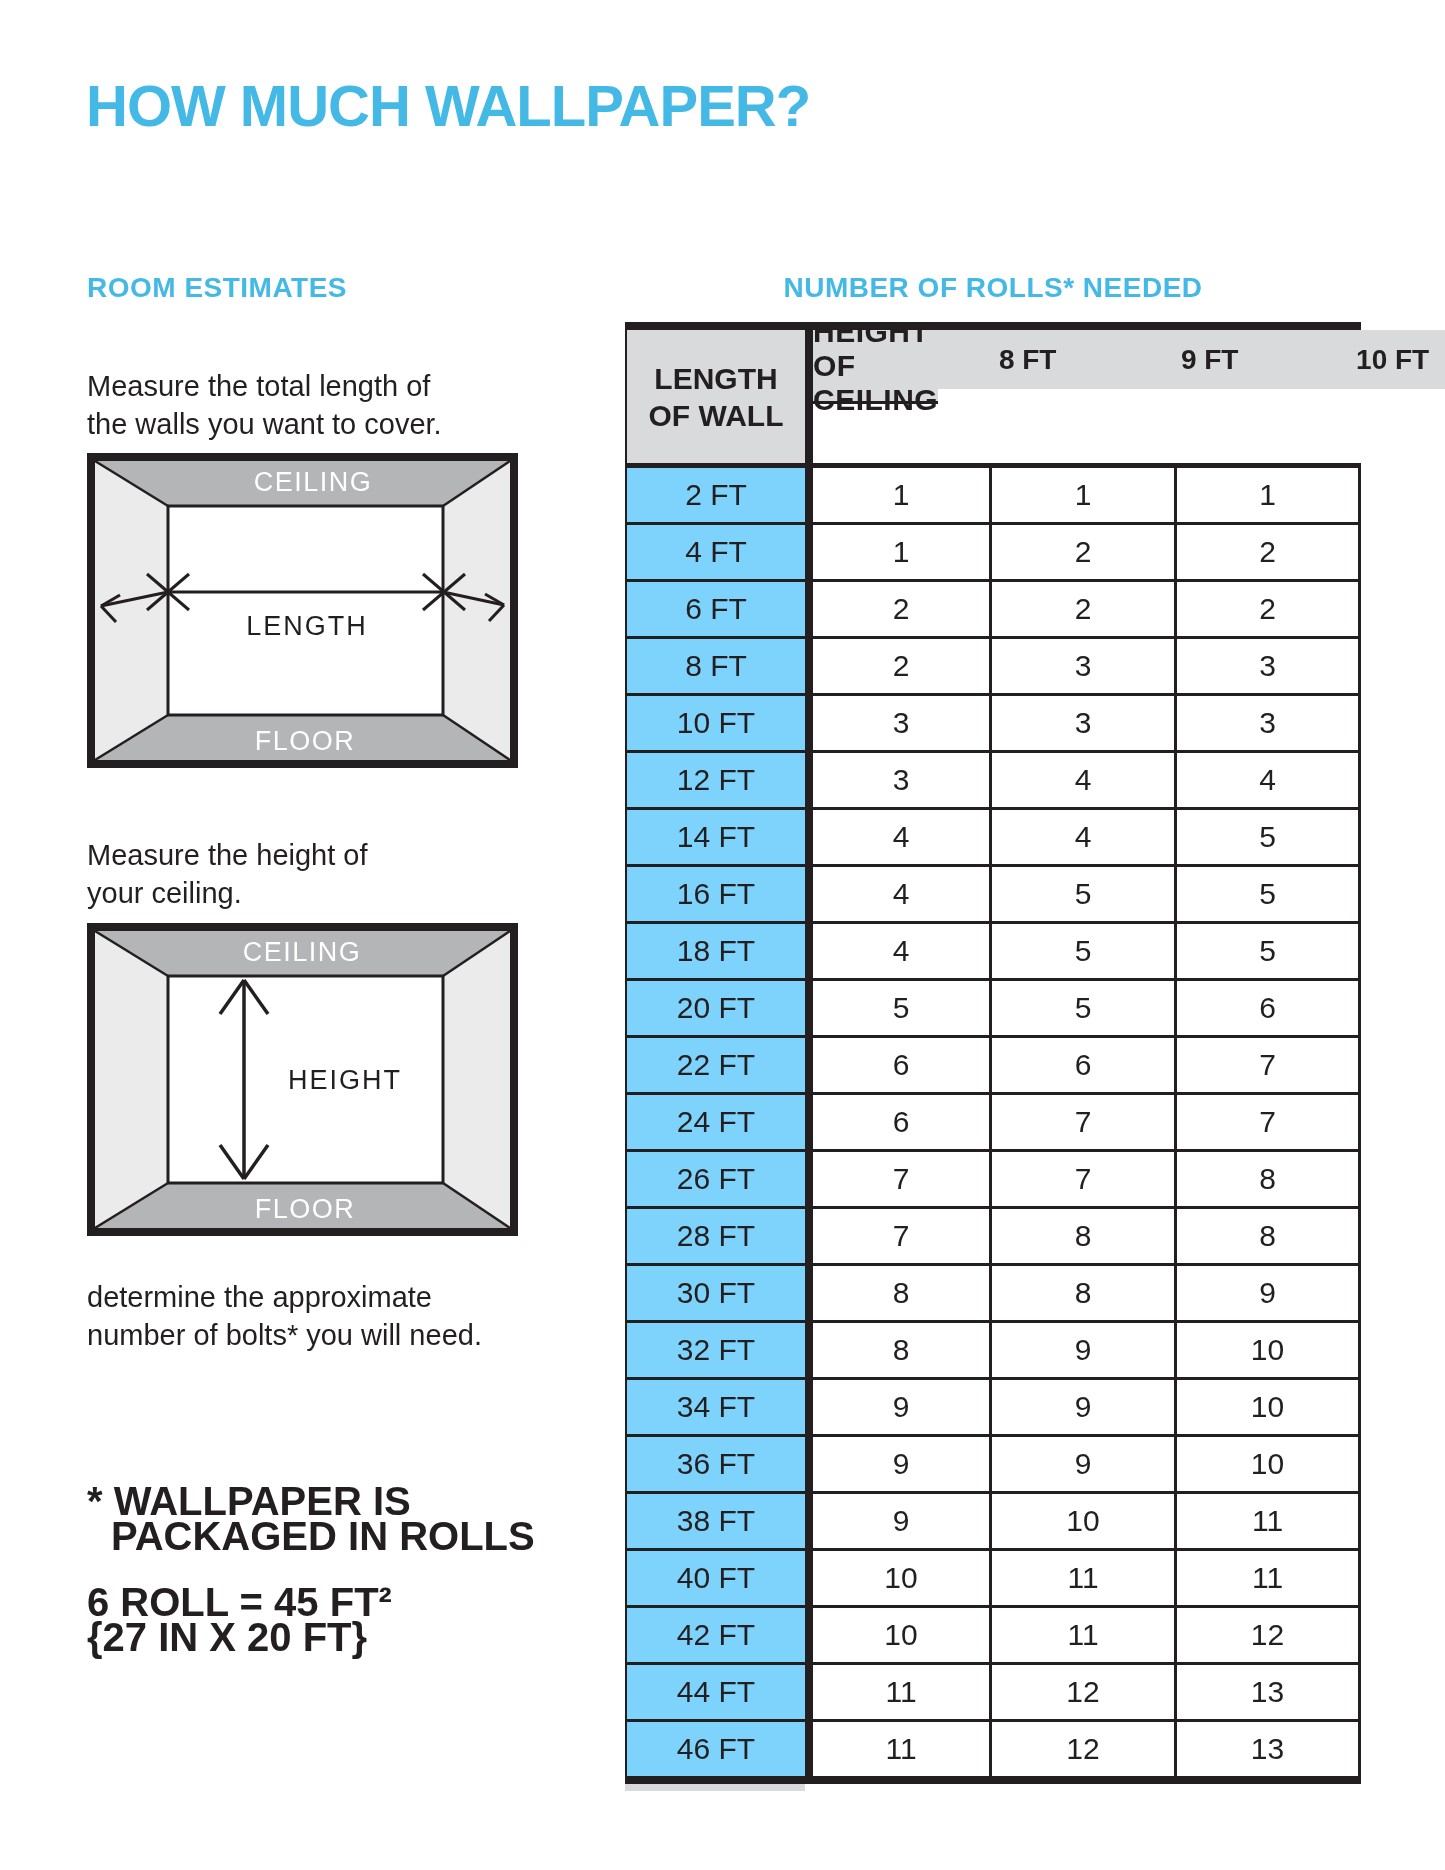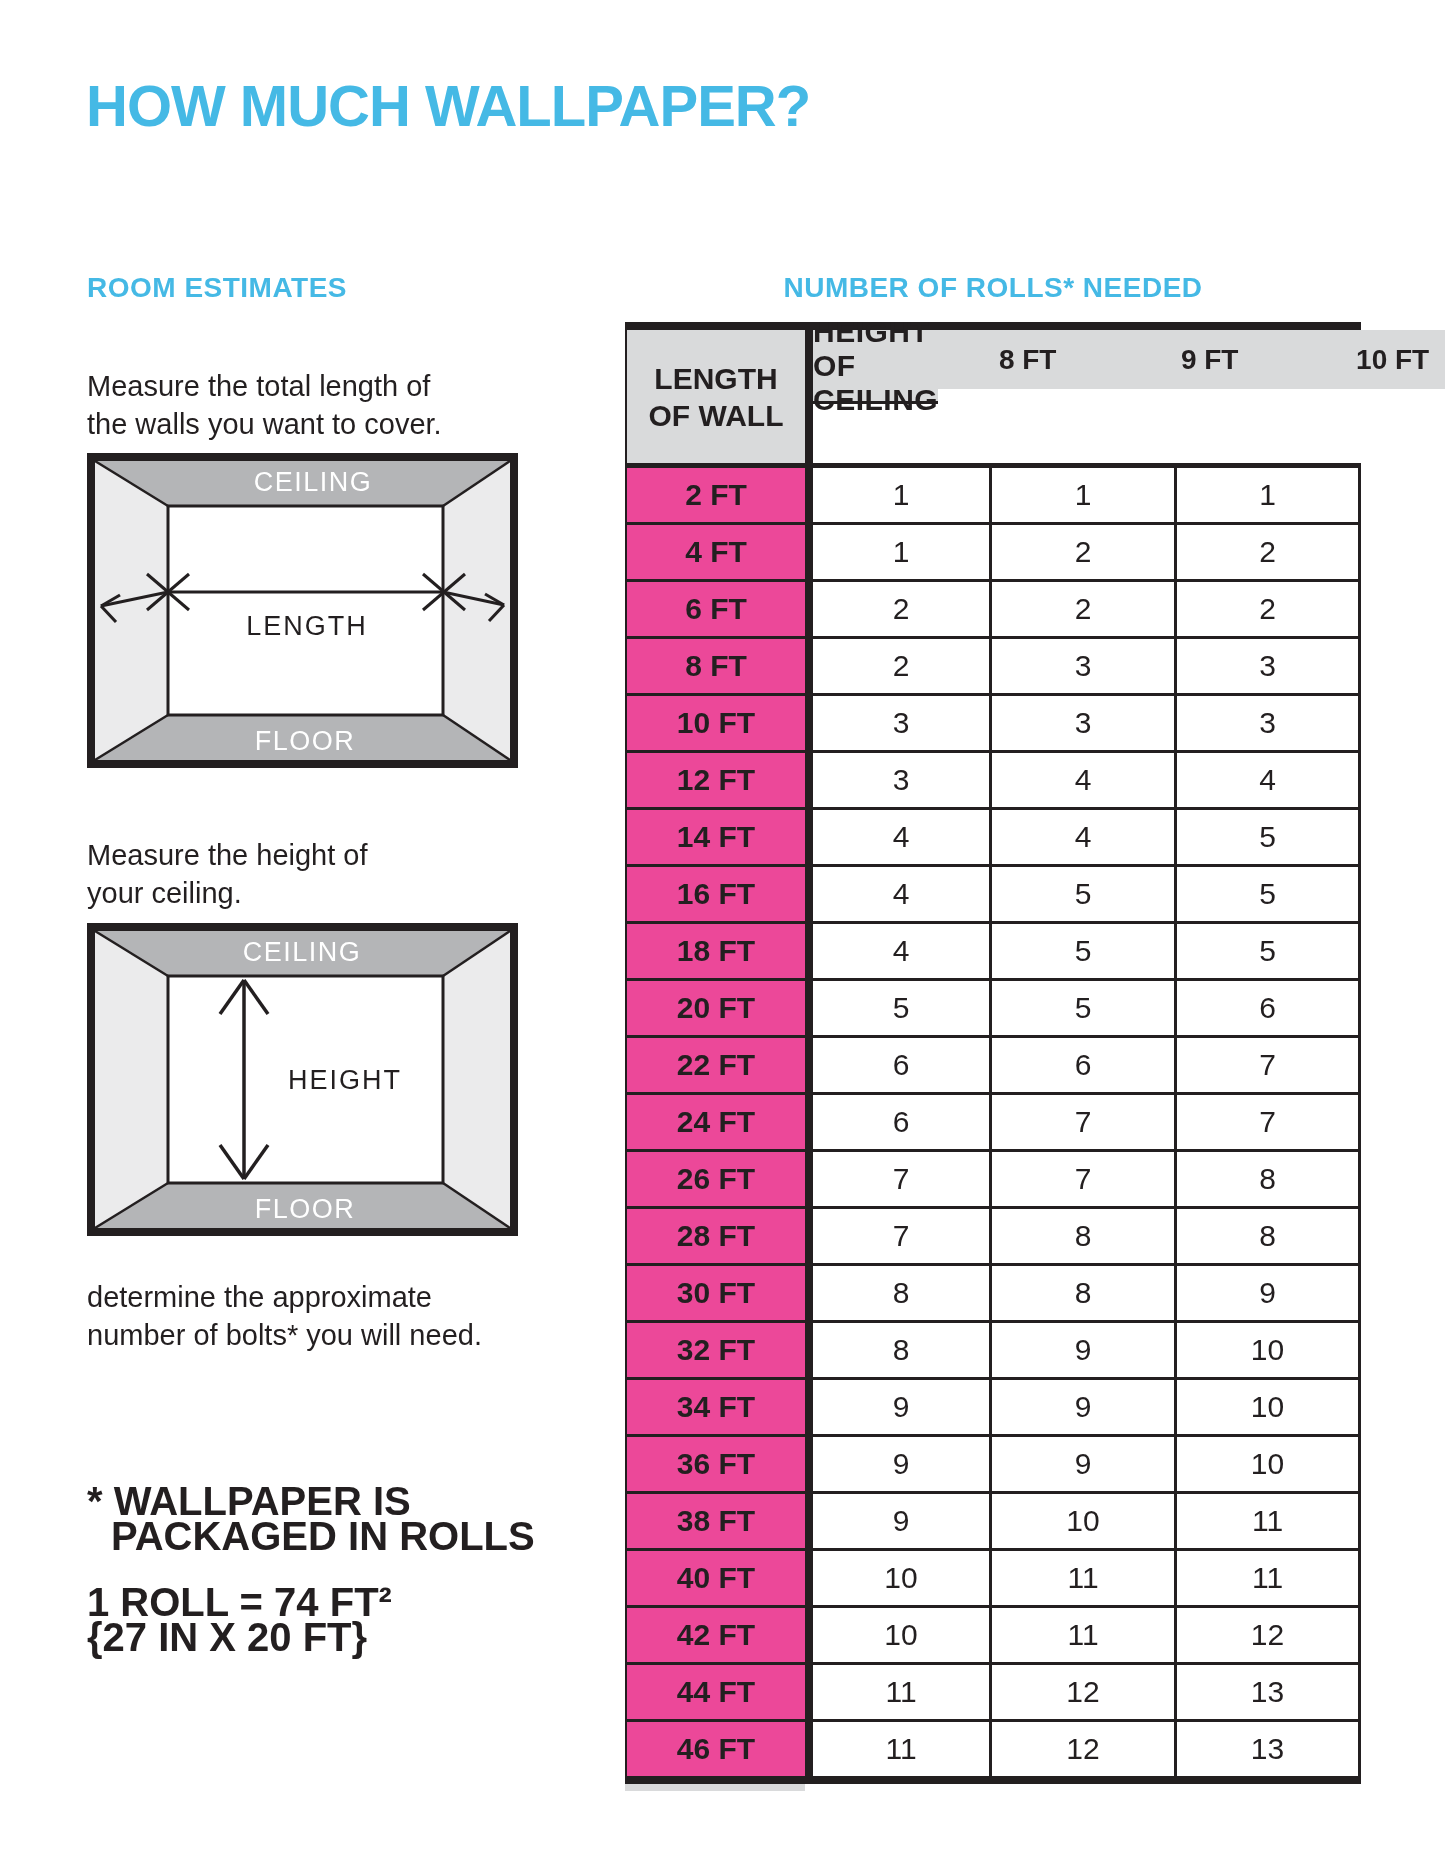--- a/index.html
+++ b/index.html
@@ -54,21 +54,21 @@
   .subhead{height:59px;display:flex;}
   .subhead .sh{display:flex;align-items:center;justify-content:center;font-weight:bold;font-size:28px;}
   .sh.sh0{width:179px;}
   .sh.sh1{width:185px;}
   .sh.sh2{width:181px;}
   .heavy{height:5px;background:var(--ink,#231f20);}
   .trow{display:flex;height:57px;box-sizing:border-box;border-bottom:3px solid var(--ink,#231f20);}
   .trow.last{height:54px;border-bottom:none;}
   .cell{display:flex;align-items:center;justify-content:center;box-sizing:border-box;}
   .cell.wall{
-    width:180px;flex:none;background:#ec4899;font-weight:bold;font-size:30px;
+    width:180px;flex:none;background:#7dd3fc;font-weight:normal;font-size:30px;
     border-left:2px solid var(--ink,#231f20);
   }
   .cell.num{background:#ffffff;font-size:30px;border-right:3px solid var(--ink,#231f20);}
   .cell.c0{width:179px;}
   .cell.c1{width:185px;}
   .cell.c2{width:184px;}
   .sliver{width:180px;height:7px;background:#d9dadb;}
 </style>
 </head>
 <body>
@@ -155,21 +155,21 @@
   <div>determine the approximate</div>
   <div>number of bolts* you will need.</div>
 </div>
 
 <div class="abs bold-note note-block">
   <div>* WALLPAPER IS</div>
   <div class="note-indent">PACKAGED IN ROLLS</div>
 </div>
 
 <div class="abs bold-note rollsize-block">
-  <div>1 ROLL = 74 FT²</div>
+  <div>6 ROLL = 45 FT²</div>
   <div>{27 IN X 20 FT}</div>
 </div>
 
 <div class="abs kicker kicker-table">NUMBER OF ROLLS* NEEDED</div>
 
 <div class="abs rolls-table">
   <div class="bar"></div>
   <div class="thead">
     <div class="corner gray">
       <div>LENGTH</div>

